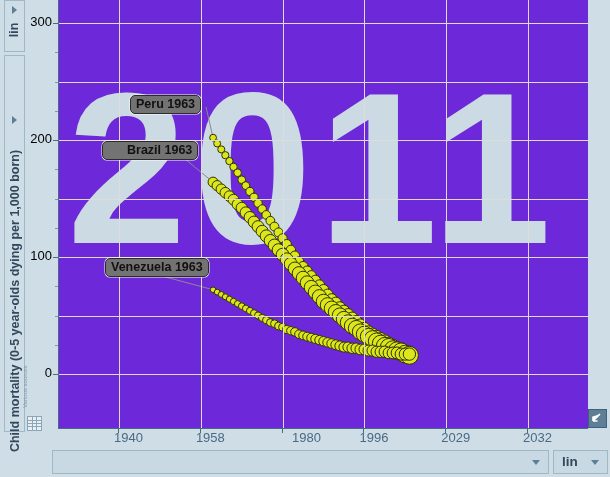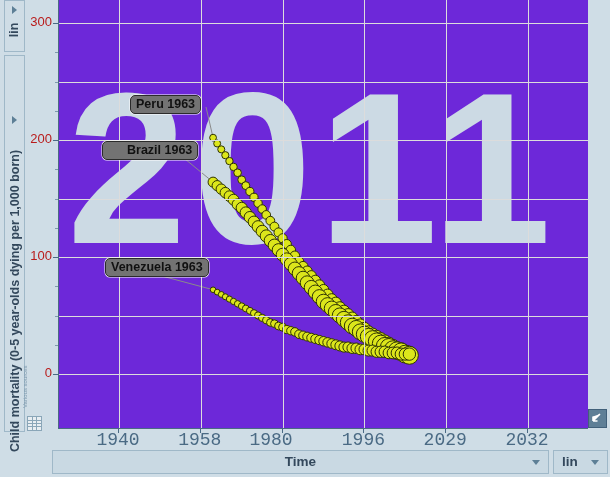--- a/index.html
+++ b/index.html
@@ -32,30 +32,30 @@
     font-family:"Liberation Sans", sans-serif;
     user-select:none;
     white-space:nowrap;
   }
   #dots-svg{position:absolute;left:0;top:0;width:529px;height:428px;}
 
   
   .ytick-label{
     position:absolute;
     right:612px;
-    font-size:13px;color:#b91c1c;
+    font-size:13px;color:#000000;
     text-align:right;width:40px;
   }
   .ytick-mark{position:absolute;width:5px;height:1px;background:#4a6a84;left:53px;}
   .ytick-minor{position:absolute;width:3px;height:1px;background:#7d99ad;left:55px;}
 
   .xtick-label{
     position:absolute;top:430px;
-    font-size:18px;color:#4a6a84;
-    text-align:center;width:50px;font-family:Liberation Mono, monospace;
+    font-size:13px;color:#4a6a84;
+    text-align:right;width:50px;
   }
   .xtick-mark{position:absolute;top:428px;width:1px;height:5px;background:#4a6a84;}
 
   
   #y-axis-box{
     position:absolute;left:4px;top:55px;width:19px;height:375px;
     border:1px solid #9fb8c8;
     background:#cfdde6;
   }
   #y-axis-title{
@@ -349,21 +349,21 @@
     <div class="ytick-minor" style="top: 110.75px;"></div>
     <div class="ytick-minor" style="top: 81.5px;"></div>
     <div class="ytick-minor" style="top: 52.25px;"></div>
   </div>
 
 <div id="xtick-host">
     <div class="xtick-label" style="left: 93px;">1940</div>
     <div class="xtick-mark" style="left: 118px;"></div>
     <div class="xtick-label" style="left: 174.8px;">1958</div>
     <div class="xtick-mark" style="left: 199.8px;"></div>
-    <div class="xtick-label" style="left: 246px;">1980</div>
+    <div class="xtick-label" style="left: 271px;">1980</div>
     <div class="xtick-mark" style="left: 281.6px;"></div>
     <div class="xtick-label" style="left: 338.4px;">1996</div>
     <div class="xtick-mark" style="left: 363.4px;"></div>
     <div class="xtick-label" style="left: 420.2px;">2029</div>
     <div class="xtick-mark" style="left: 445.2px;"></div>
     <div class="xtick-label" style="left: 502px;">2032</div>
     <div class="xtick-mark" style="left: 527px;"></div>
   </div>
 
 <div class="trail-label" style="left:130px;top:95px;">Peru 1963</div>
@@ -392,19 +392,18 @@
 </div>
 
 <div id="expand-handle">
   <svg width="15" height="15" viewBox="0 0 15 15">
     <path d="M11 4 L4 11 M4 11 L4 6.5 M4 11 L8.5 11" stroke="#ffffff" stroke-width="1.6" fill="none"></path>
     <path d="M11 4 L4 11 L4 6.5 Z" fill="#ffffff"></path>
   </svg>
 </div>
 
 <div id="x-axis-btn">
-  <div id="x-axis-title">Time</div>
   <div id="x-axis-caret"></div>
 </div>
 <div id="x-scale-btn">
   <div id="x-scale-label">lin</div>
   <div id="x-scale-caret"></div>
 </div>
 
 </body></html>

